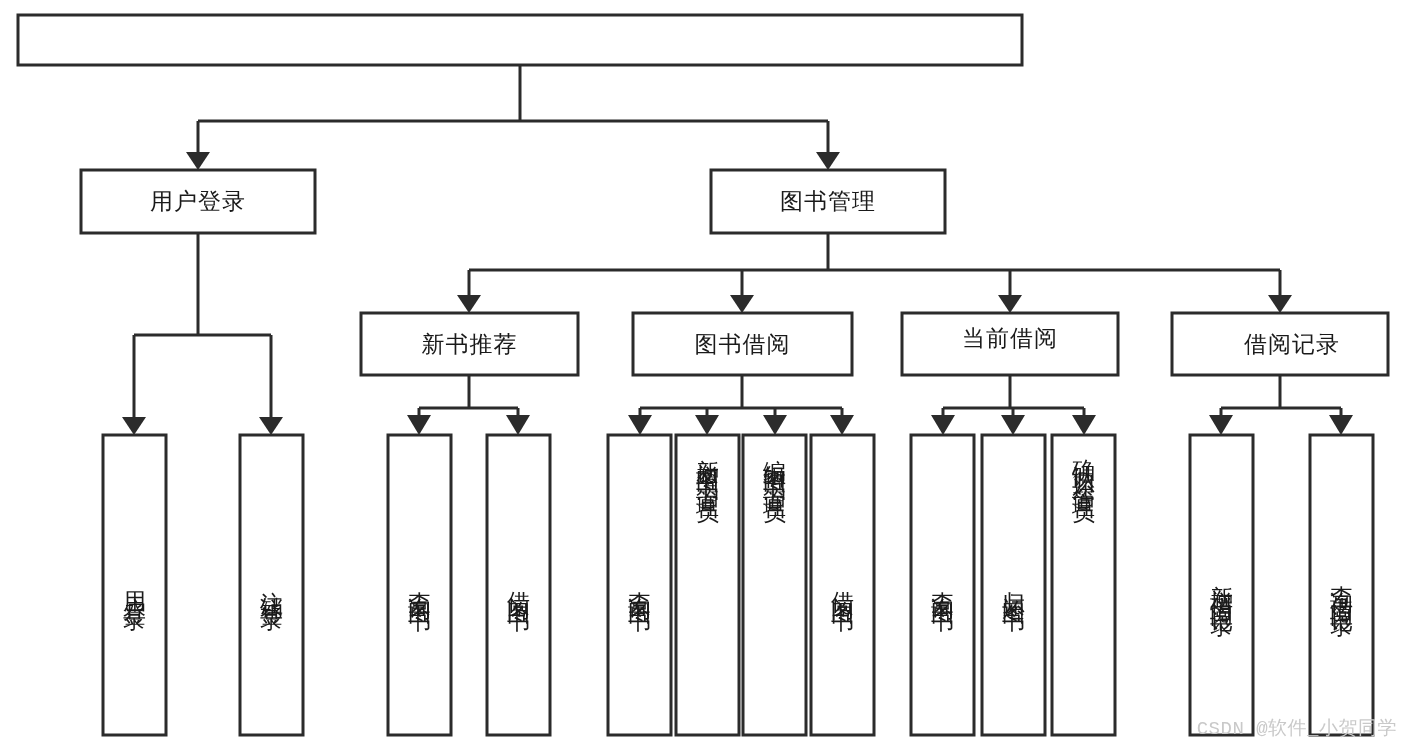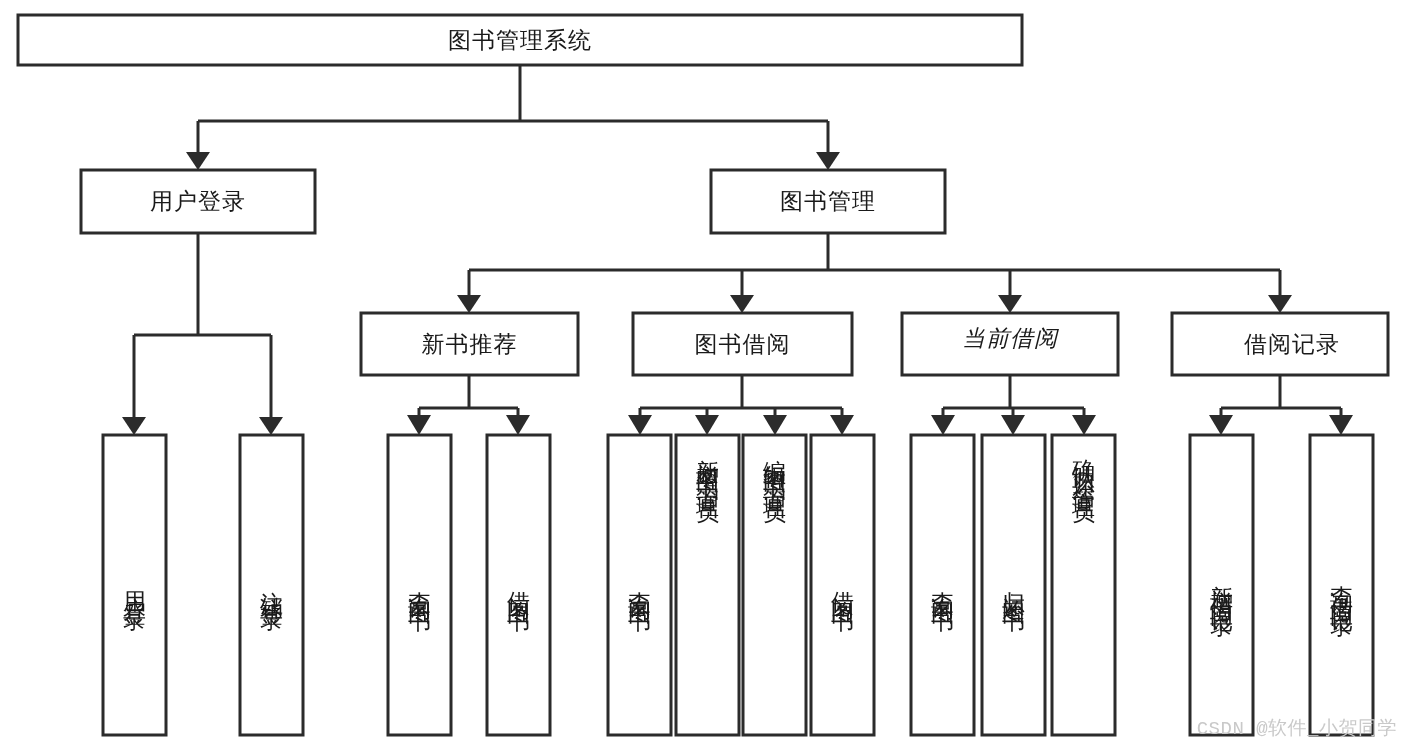--- a/index.html
+++ b/index.html
@@ -188,28 +188,27 @@
     <rect class="node-rect" x="676" y="435" width="63" height="300"></rect>
     <rect class="node-rect" x="743" y="435" width="63" height="300"></rect>
     <rect class="node-rect" x="811" y="435" width="63" height="300"></rect>
     <rect class="node-rect" x="911" y="435" width="63" height="300"></rect>
     <rect class="node-rect" x="982" y="435" width="63" height="300"></rect>
     <rect class="node-rect" x="1052" y="435" width="63" height="300"></rect>
     <rect class="node-rect" x="1190" y="435" width="63" height="300"></rect>
     <rect class="node-rect" x="1310" y="435" width="63" height="300"></rect>
   </svg>
 
-  <div class="hnode-wrap" style="left:18px; top:15px; width:1004px; height:50px;">图书管理系统</div>
 
   <div class="hnode-wrap" style="left:81px; top:170px; width:234px; height:63px;">用户登录</div>
   <div class="hnode-wrap" style="left:711px; top:170px; width:234px; height:63px;">图书管理</div>
 
   <div class="hnode-wrap" style="left:361px; top:313px; width:217px; height:62px;">新书推荐</div>
   <div class="hnode-wrap" style="left:633px; top:313px; width:219px; height:62px;font-family:Liberation Serif, serif;">图书借阅</div>
-  <div class="hnode-wrap" style="left:902px; top:313px; width:216px; height:50px;font-style:italic;">当前借阅</div>
+  <div class="hnode-wrap" style="left:902px; top:313px; width:216px; height:50px;">当前借阅</div>
   <div class="hnode-wrap" style="left:1172px; top:313px; width:216px; height:62px;padding-left:24px;">借阅记录</div>
 
   <div class="leaf-label-wrap" style="left:103px; top:435px; width:63px; height:300px;">
     <span class="leaf-label-txt">用户登录</span>
   </div>
   <div class="leaf-label-wrap" style="left:240px; top:435px; width:63px; height:300px;">
     <span class="leaf-label-txt">注销登录</span>
   </div>
   <div class="leaf-label-wrap" style="left:388px; top:435px; width:63px; height:300px;">
     <span class="leaf-label-txt">查询图书</span>

